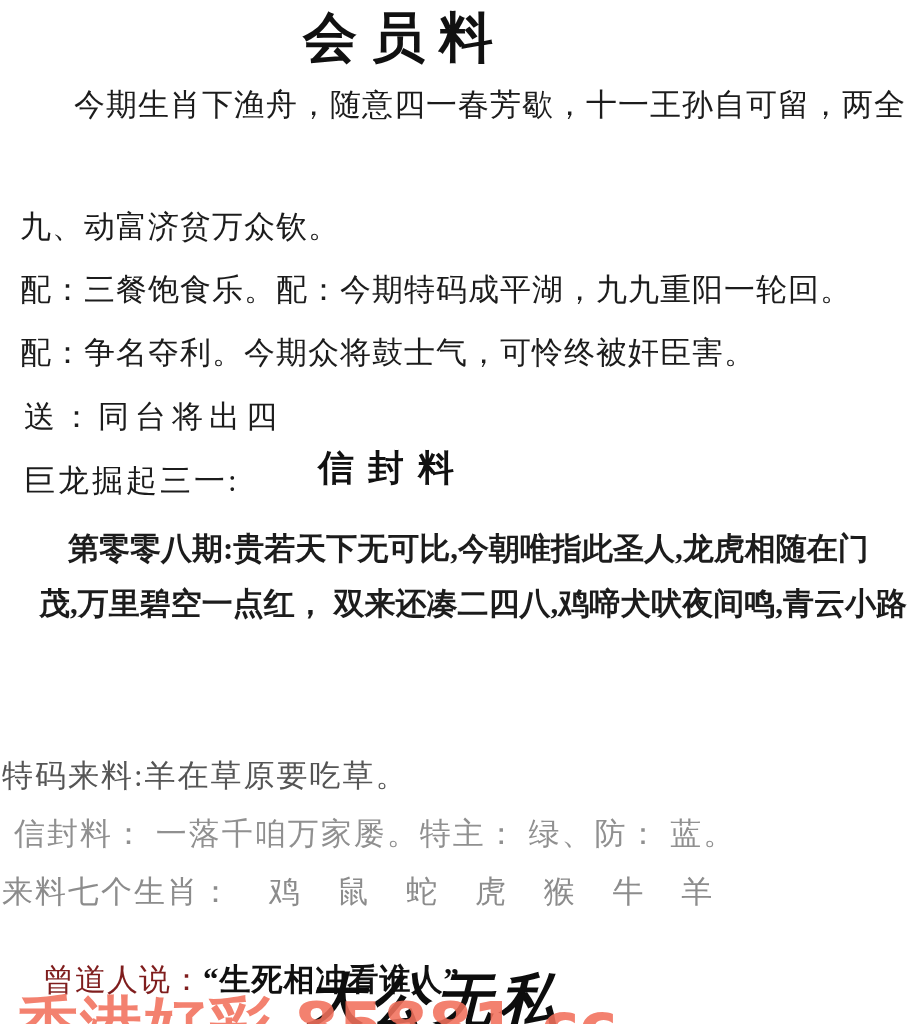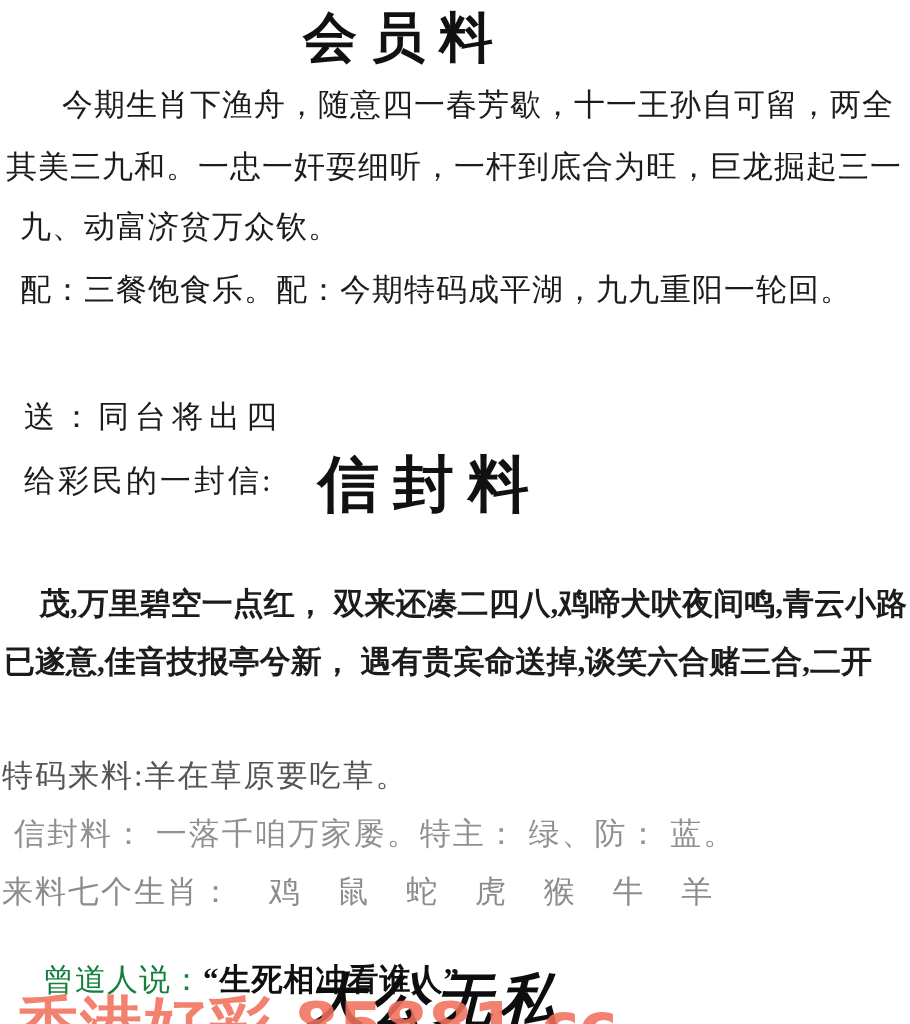--- a/index.html
+++ b/index.html
@@ -22,21 +22,21 @@
     position:absolute;
     font-size:54px;
     font-weight:700;
     letter-spacing:14px;
     color:#111;
   }
   .pei{letter-spacing:1px;}
   .faded{color:#909090;}
   .semi-faded{color:#555555;}
   .zodiac{color:#8c8c8c;word-spacing:26px;letter-spacing:2px;}
-  .quote-prefix{color:#15803d;}
+  .quote-prefix{color:#7f1d1d;}
   .quote-strong{color:#101010;font-weight:700;}
   .watermark{
     position:absolute;
     left:16px;top:936px;
     font-family:"DejaVu Sans","Liberation Sans",sans-serif;
     font-weight:800;
     font-size:64px;
     letter-spacing:0px;
     opacity:0.88;
     white-space:pre;
@@ -55,32 +55,32 @@
     white-space:pre;
   }
 </style>
 </head>
 <body>
 
 <div class="page">
 
   <div class="big-title" style="left:303px;top:2px;">会员料</div>
 
-  <div class="line" style="left:62px;top:84px;">今期生肖下渔舟，随意四一春芳歇，十一王孙自可留，两全</div>
-  <div class="line" style="left:6px;top:146px;">其美三九和。一忠一奸耍细听，一杆到底合为旺，巨龙掘起三一</div>
+  <div class="line" style="left:74px;top:84px;">今期生肖下渔舟，随意四一春芳歇，十一王孙自可留，两全</div>
   <div class="line" style="left:20px;top:206px;">九、动富济贫万众钦。</div>
 
   <div class="line pei" style="left:20px;top:269px;">配：三餐饱食乐。配：今期特码成平湖，九九重阳一轮回。</div>
+  <div class="line pei" style="left:20px;top:332px;">配：争名夺利。今期众将鼓士气，可怜终被奸臣害。</div>
   <div class="line" style="left:24px;top:396px;letter-spacing:6px;">送：同台将出四</div>
 
-  <div class="line" style="left:24px;top:460px;letter-spacing:3px;">给彩民的一封信:</div>
-  <div class="big-title" style="left:318px;top:444px;font-size:61px;">信封料</div>
+  <div class="line" style="left:24px;top:460px;letter-spacing:3px;">巨龙掘起三一:</div>
+  <div class="big-title" style="left:318px;top:444px;font-size:36px;">信封料</div>
 
+  <div class="line" style="left:68px;top:528px;letter-spacing:0px;font-weight:600;">第零零八期:贵若天下无可比,今朝唯指此圣人,龙虎相随在门</div>
   <div class="line" style="left:4px;top:583px;letter-spacing:0px;font-weight:600;margin-left:35px;">茂,万里碧空一点红， 双来还凑二四八,鸡啼犬吠夜间鸣,青云小路</div>
-  <div class="line" style="left:4px;top:641px;letter-spacing:0px;font-weight:600;">已遂意,佳音技报亭兮新， 遇有贵宾命送掉,谈笑六合赌三合,二开</div>
 
   <div class="line semi-faded" style="left:2px;top:755px;letter-spacing:2px;">特码来料:羊在草原要吃草。</div>
 
   <div class="line faded" style="left:14px;top:813px;letter-spacing:2px;">信封料： 一落千咱万家屡。特主： 绿、防： 蓝。</div>
 
   <div class="line zodiac" style="left:2px;top:871px;">来料七个生肖： 鸡 鼠 蛇 虎 猴 牛 羊</div>
 
   <div class="line" style="left:8px;top:923px;">
     <span class="quote-prefix">曾道人说：</span><span class="quote-strong">“生死相冲看谁人”</span>
   </div>

